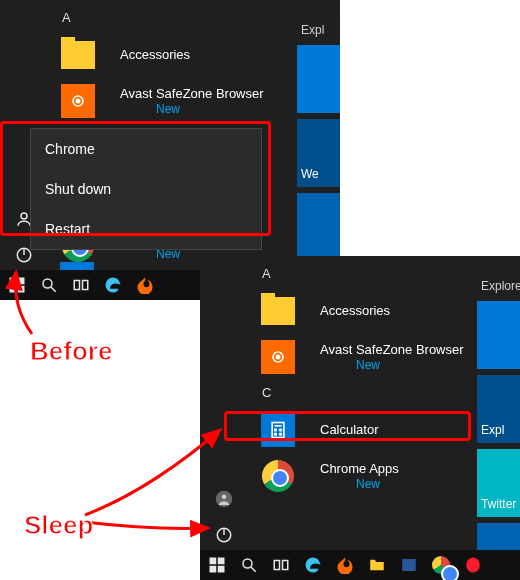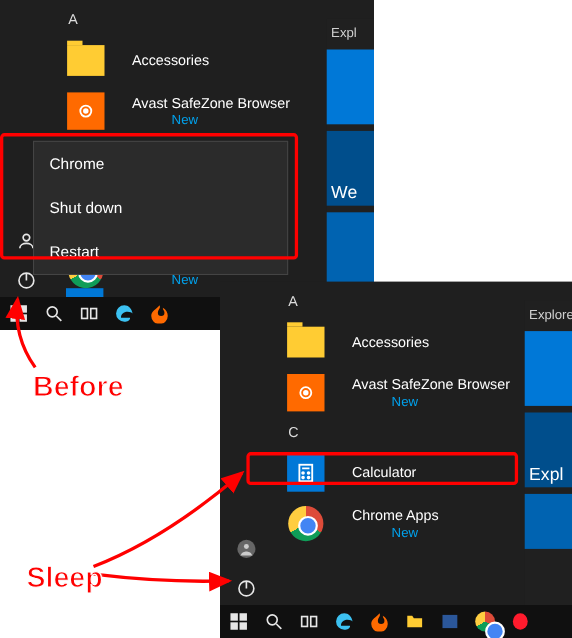--- a/index.html
+++ b/index.html
@@ -80,21 +80,21 @@
     width: 43px;
     background: #202020;
     padding-top: 6px;
   }
   .tiles-right .tile-label { color: #d0d0d0; font-size: 12px; padding: 0 4px 8px; }
   .tile-block { height: 68px; margin-bottom: 6px; }
   .tile-blue { background: #0078d7; }
   .tile-dblue { background: #004e8c; }
   .tile-blue2 { background: #0063b1; }
   .tile-cyan { background: #00b7c3; }
-  .tile-text { color:#fff; font-size:16px; padding:48px 4px 0; }
+  .tile-text { color:#fff; font-size:12px; padding:48px 4px 0; }
   .taskbar {
     position: absolute;
     left: 0; bottom: 0; right: 0;
     height: 30px;
     background: #101010;
     display: flex;
     align-items: center;
     gap: 14px;
     padding: 0 8px;
   }
@@ -319,20 +319,23 @@
         <div class="app-new">New</div>
       </div>
     </div>
   </div>
 
   <div class="tiles-right">
     <div class="tile-label">Explore</div>
     <div class="tile-block tile-blue"></div>
     <div class="tile-block tile-dblue">
         <div class="tile-text">Expl</div>
+      </div>
+    <div class="tile-block tile-cyan">
+        <div class="tile-text">Twitter</div>
       </div>
     <div class="tile-block tile-blue2" style="height:50px;"></div>
   </div>
 
 
   <div class="taskbar">
     <span class="tb-icon"><svg viewBox="0 0 24 24" fill="currentColor">
           <rect x="2" y="2" width="9" height="9"></rect>
           <rect x="13" y="2" width="9" height="9"></rect>
           <rect x="2" y="13" width="9" height="9"></rect>

